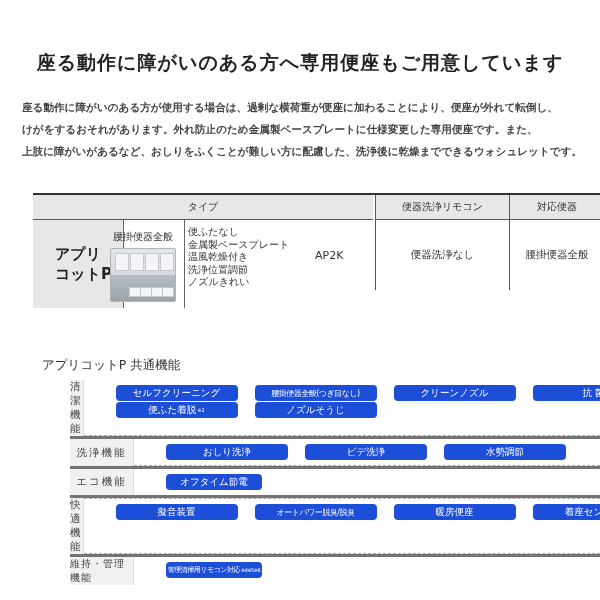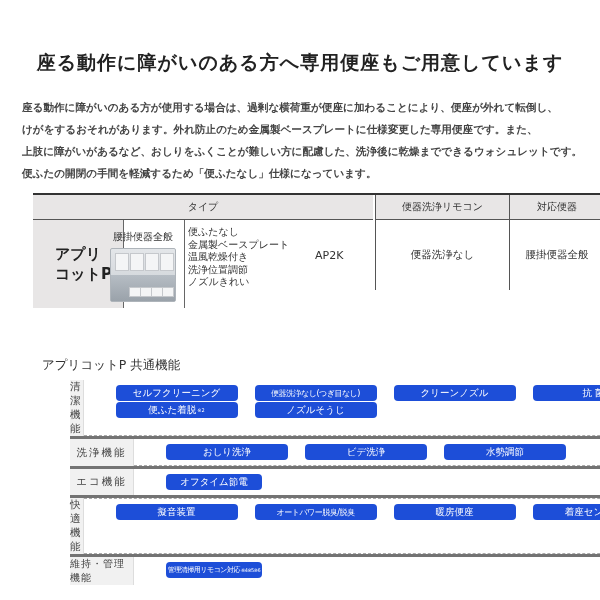--- a/index.html
+++ b/index.html
@@ -54,21 +54,20 @@
 </style>
 </head>
 <body>
 
 <div class="title">座る動作に障がいのある方へ専用便座もご用意しています</div>
 
 <div class="desc">
   <div>座る動作に障がいのある方が使用する場合は、過剰な横荷重が便座に加わることにより、便座が外れて転倒し、</div>
   <div>けがをするおそれがあります。外れ防止のため金属製ベースプレートに仕様変更した専用便座です。また、</div>
   <div>上肢に障がいがあるなど、おしりをふくことが難しい方に配慮した、洗浄後に乾燥までできるウォシュレットです。</div>
-  <div>便ふたの開閉の手間を軽減するため「便ふたなし」仕様になっています。</div>
 </div>
 
 <div class="spec">
   <div class="topline"></div>
   <div class="hdr hdr-type">タイプ</div>
   <div class="hdr hdr-remote">便器洗浄リモコン</div>
   <div class="hdr hdr-toilet">対応便器</div>
 
   <div class="name-cell">
     <div>
@@ -106,21 +105,21 @@
 
 <div class="common-title">アプリコットP 共通機能</div>
 
 <div class="feat">
 
   <div class="feat-row">
     <div class="feat-label">清潔機能</div>
     <div class="feat-pills">
       <div class="pill-line">
         <div class="pill">セルフクリーニング</div>
-        <div class="pill condensed">便器洗浄なし(つぎ目なし)</div>
+        <div class="pill condensed">腰掛便器全般(つぎ目なし)</div>
         <div class="pill">クリーンノズル</div>
         <div class="pill">抗 菌</div>
       </div>
       <div class="pill-line">
         <div class="pill">
             <span>便ふた着脱</span>
             <sup>※2</sup>
           </div>
         <div class="pill">ノズルそうじ</div>
       </div>

